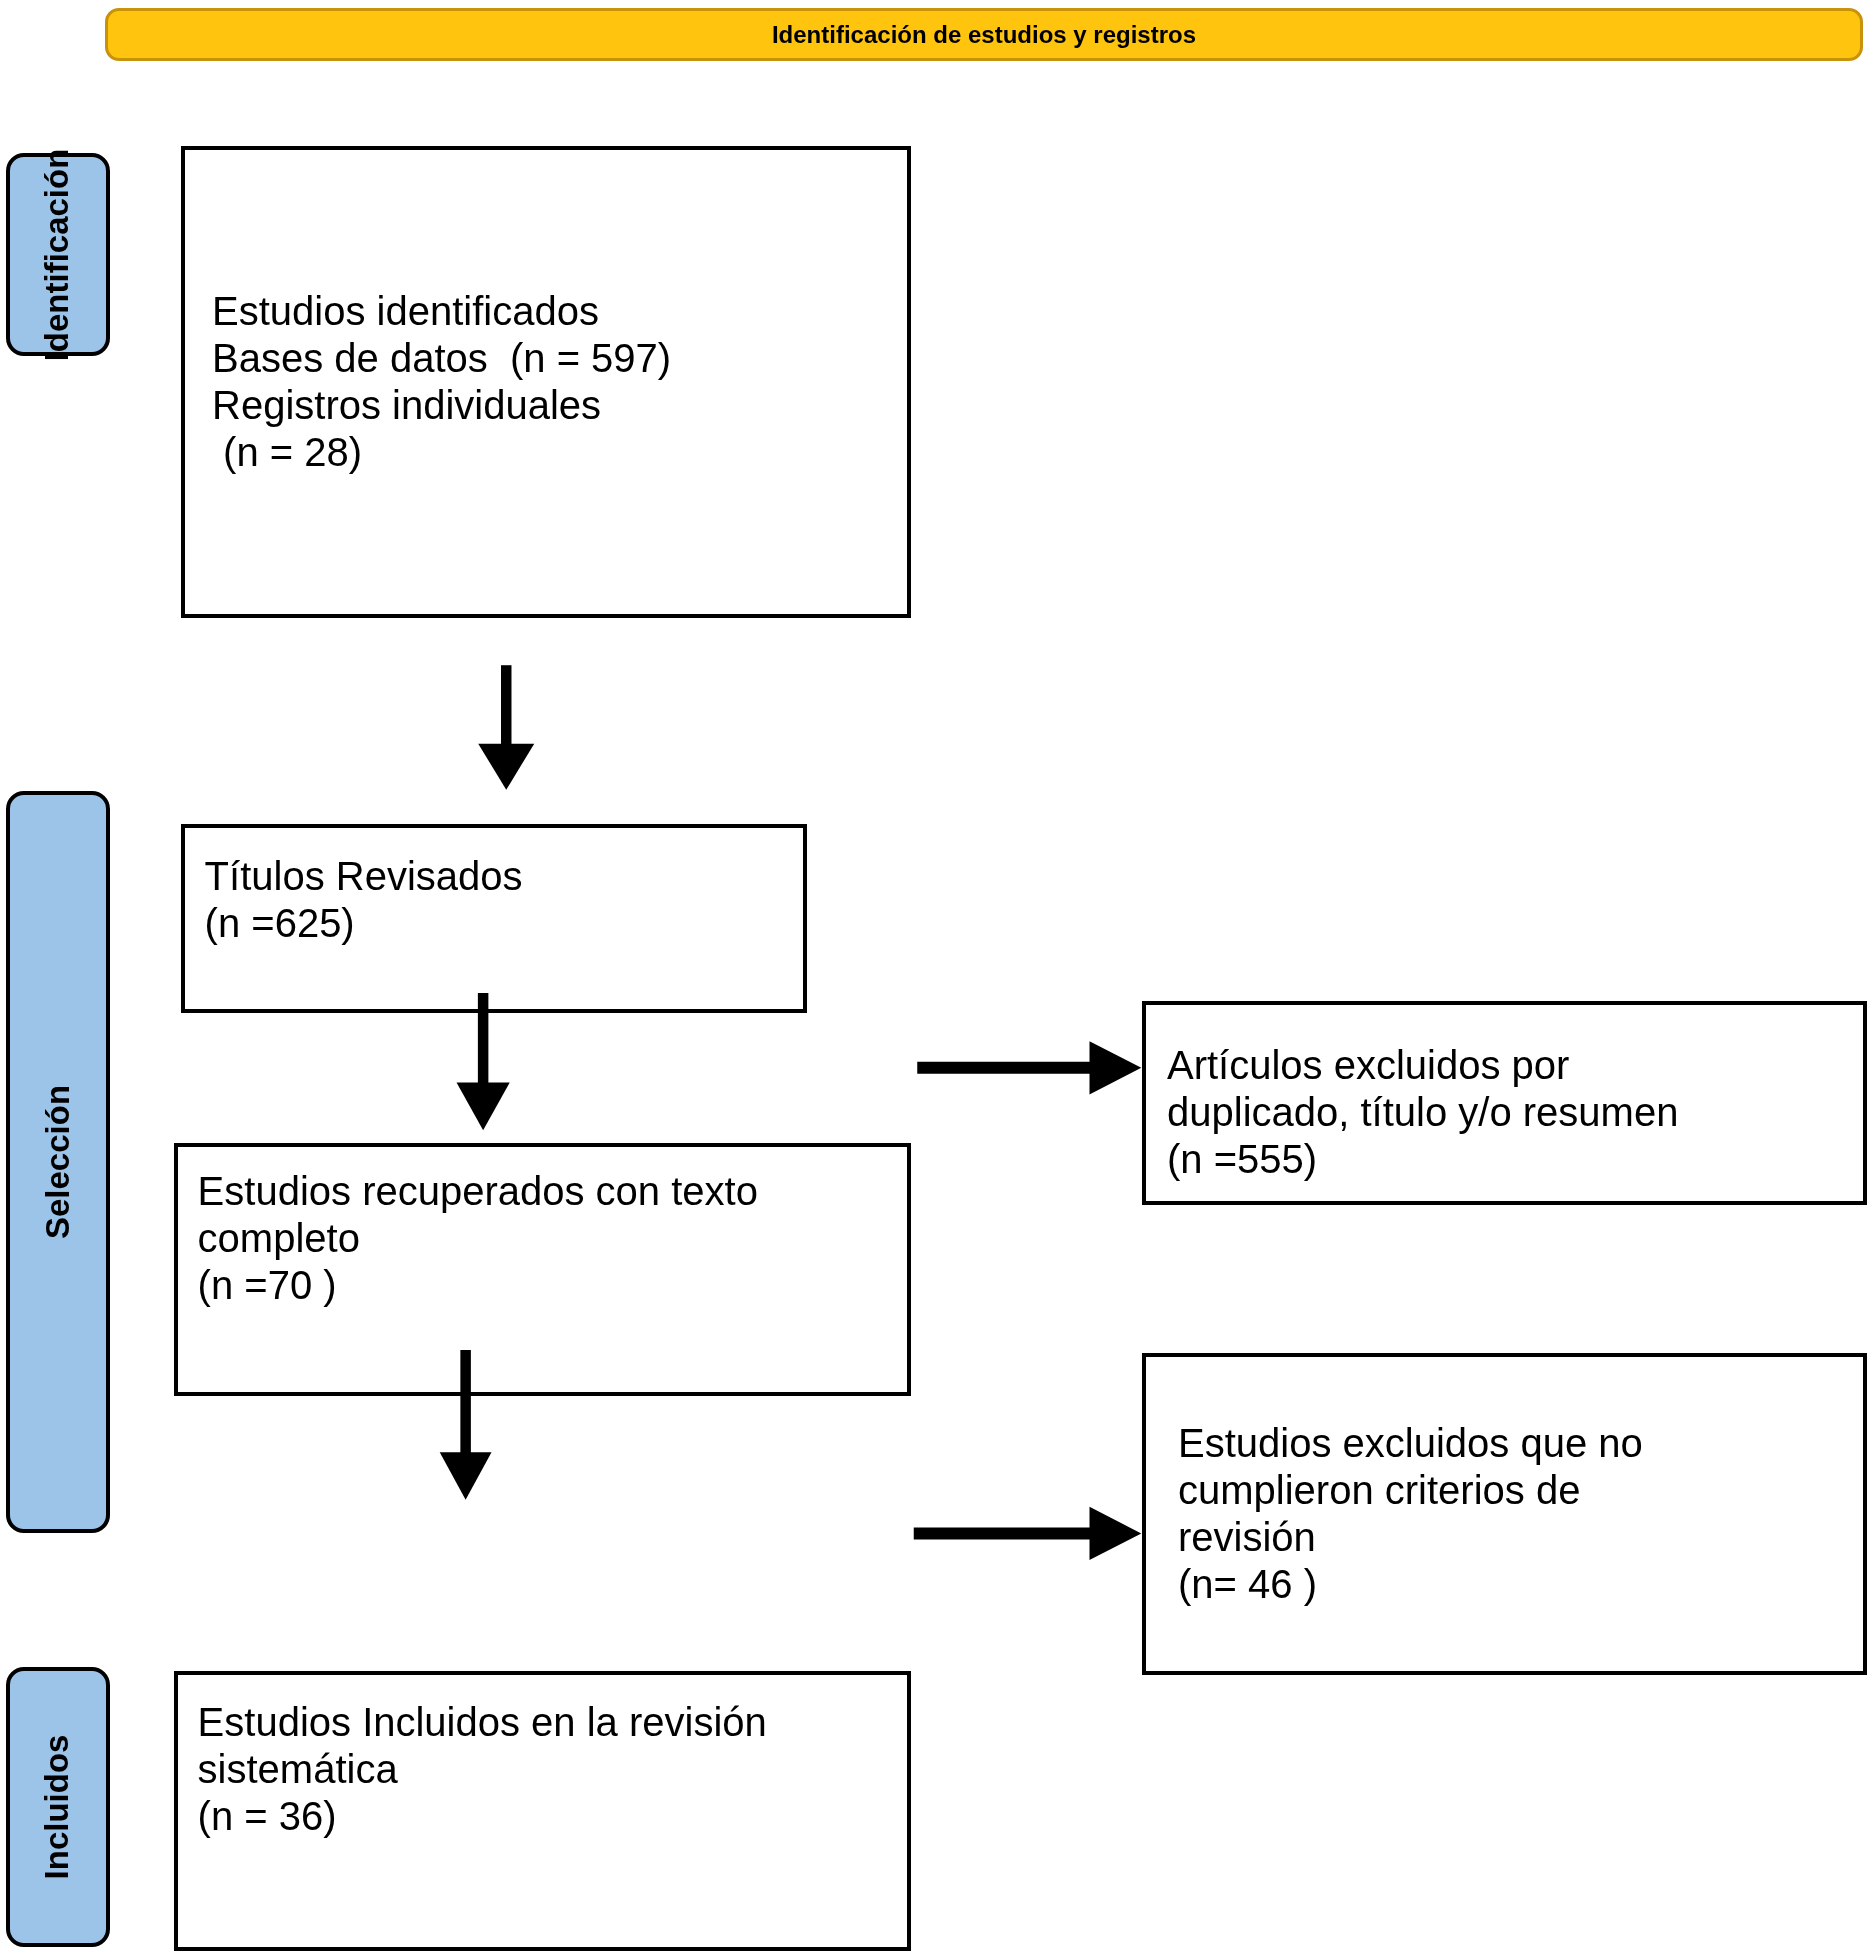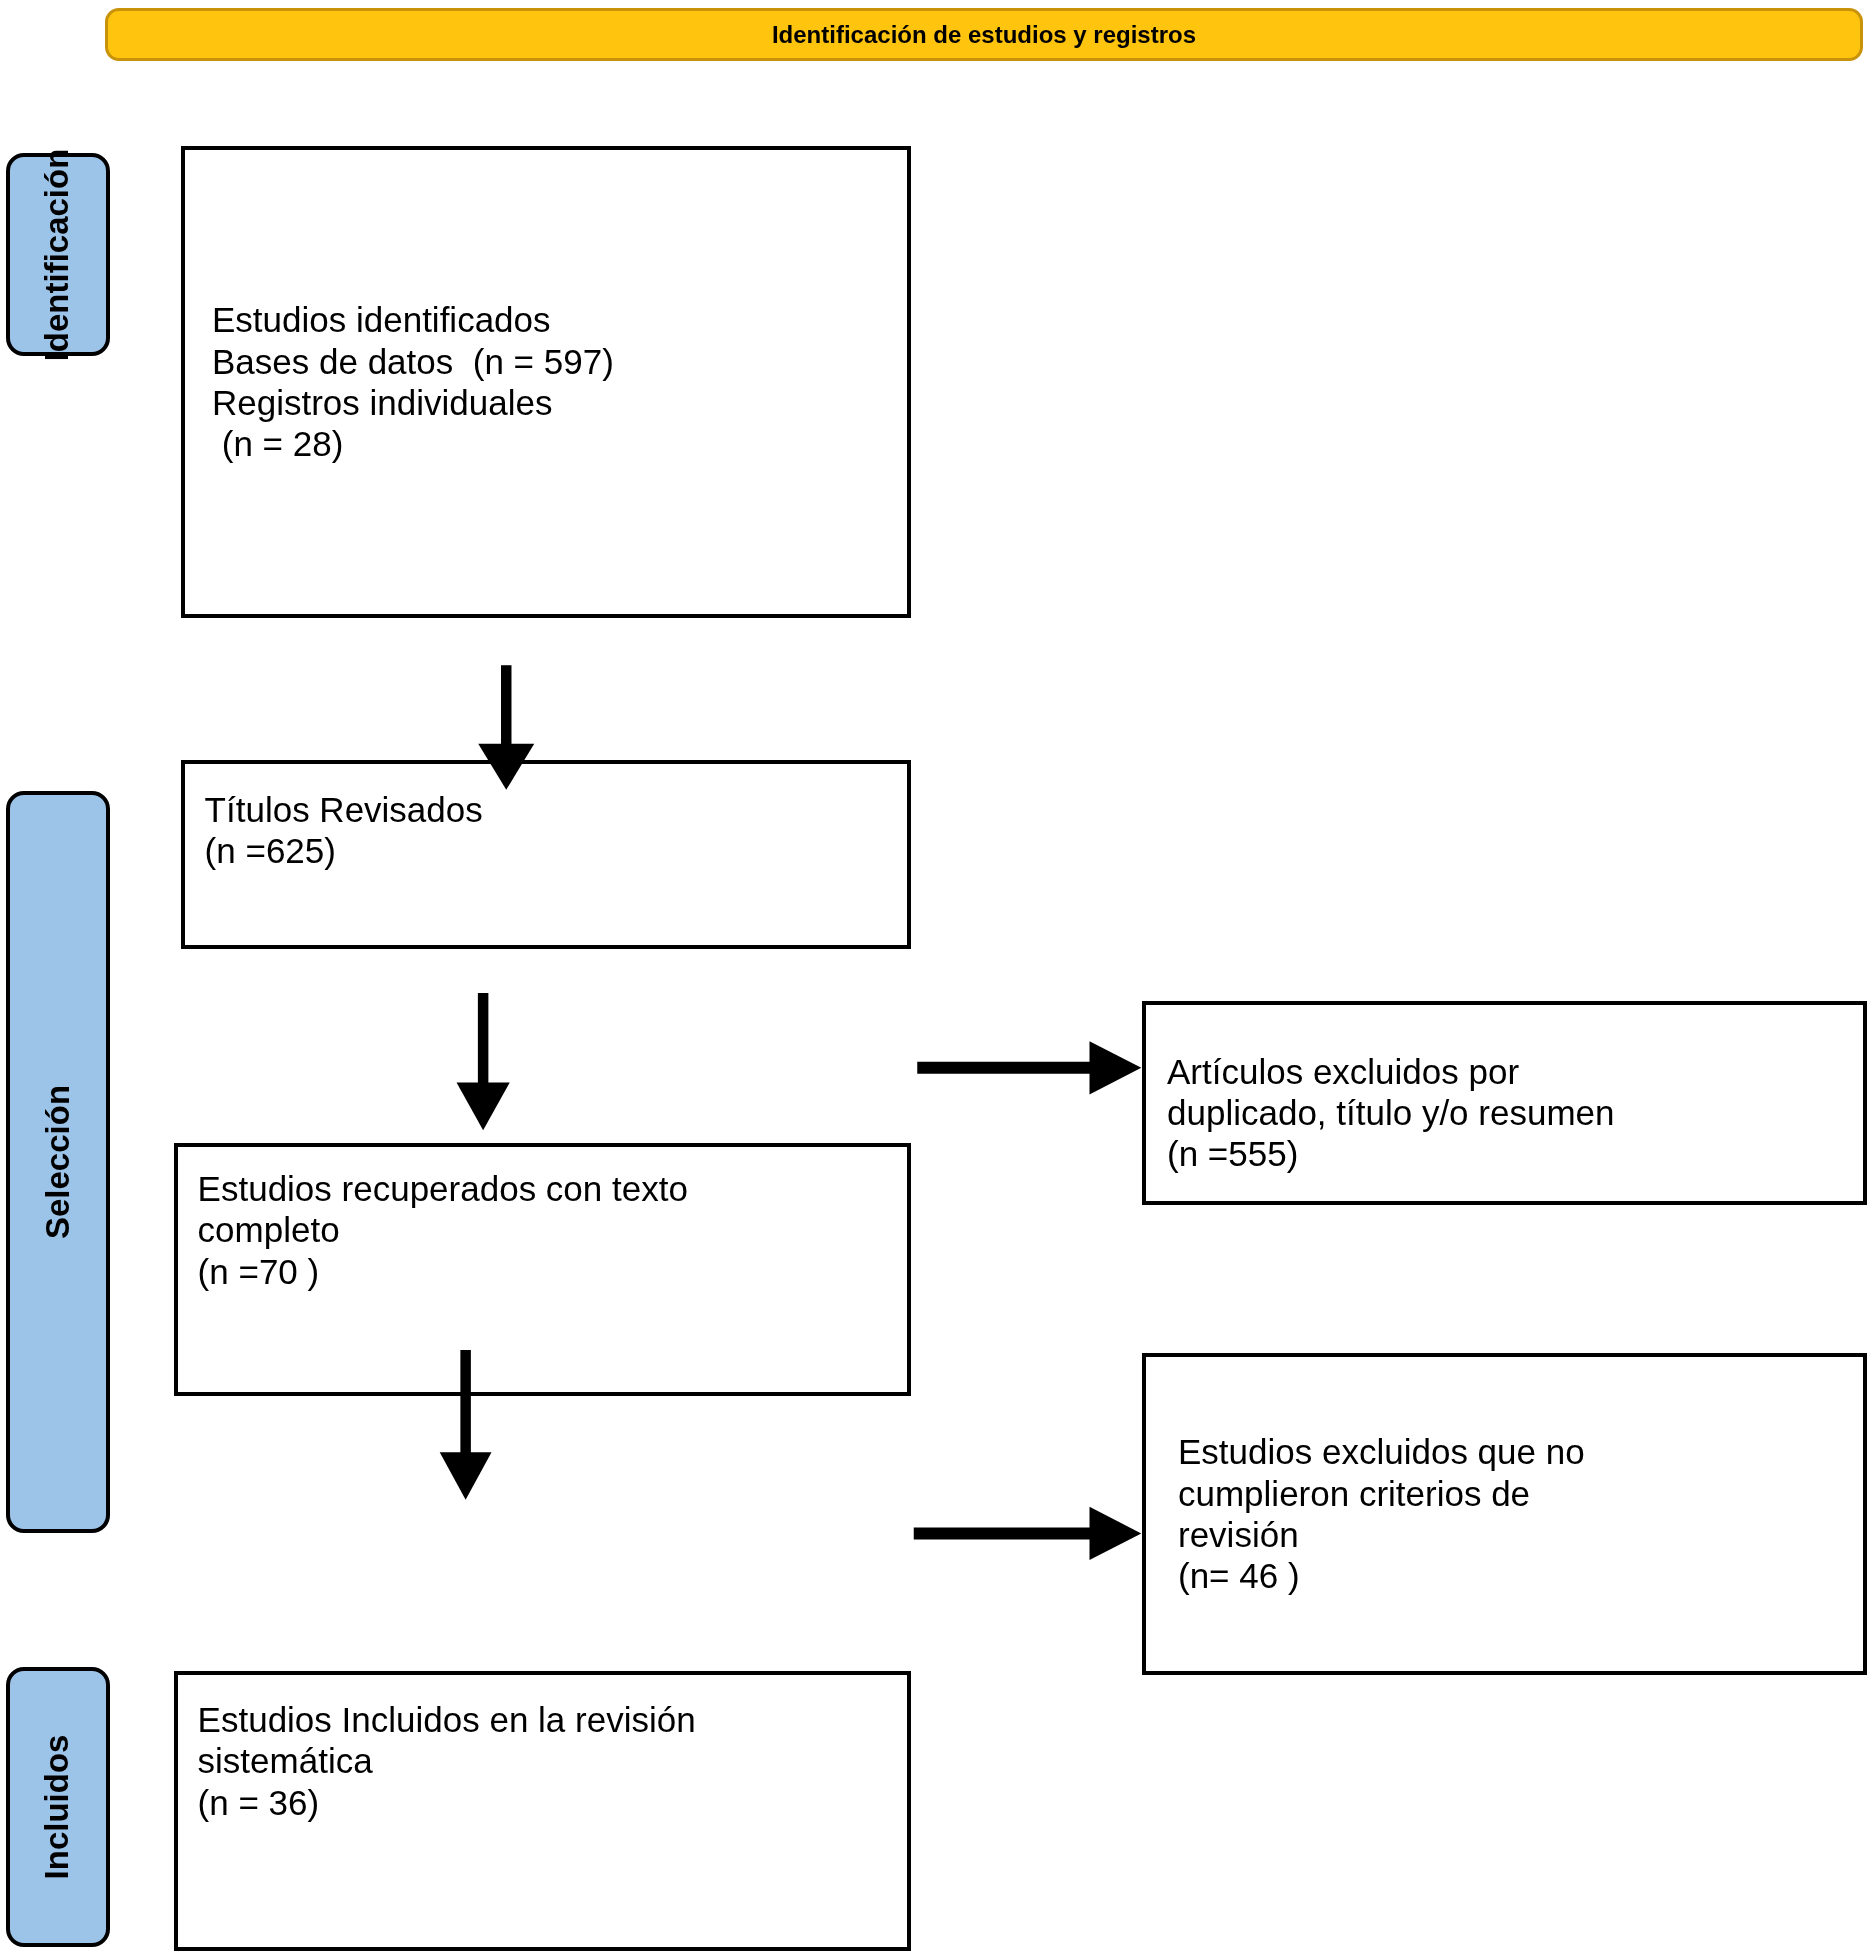--- a/index.html
+++ b/index.html
@@ -73,33 +73,33 @@
     border: 4.2px solid #000000;
     box-sizing: border-box;
     display: flex;
     flex-direction: column;
     justify-content: center;
   }
   .box-lines {
     padding: 0 15.4px;
   }
   .line {
-    font-size: 35px;
+    font-size: 40px;
     line-height: 1.18;
     color: #000000;
     white-space: pre;
   }
 
   #box-identified {
     left: 181px; top: 146px; width: 730px; height: 472px;
   }
   #box-identified .box-lines { padding-left: 27px; }
 
   #box-titles {
-    left: 181px; top: 760px; width: 730px; height: 189px;
+    left: 181px; top: 824px; width: 626px; height: 189px;
     justify-content: flex-start;
   }
   #box-titles .box-lines { padding-left: 19.6px; padding-top: 25px; }
 
   #box-fulltext {
     left: 174px; top: 1143px; width: 737px; height: 253px;
     justify-content: flex-start;
   }
   #box-fulltext .box-lines { padding-left: 19.6px; padding-top: 21px; }
 

